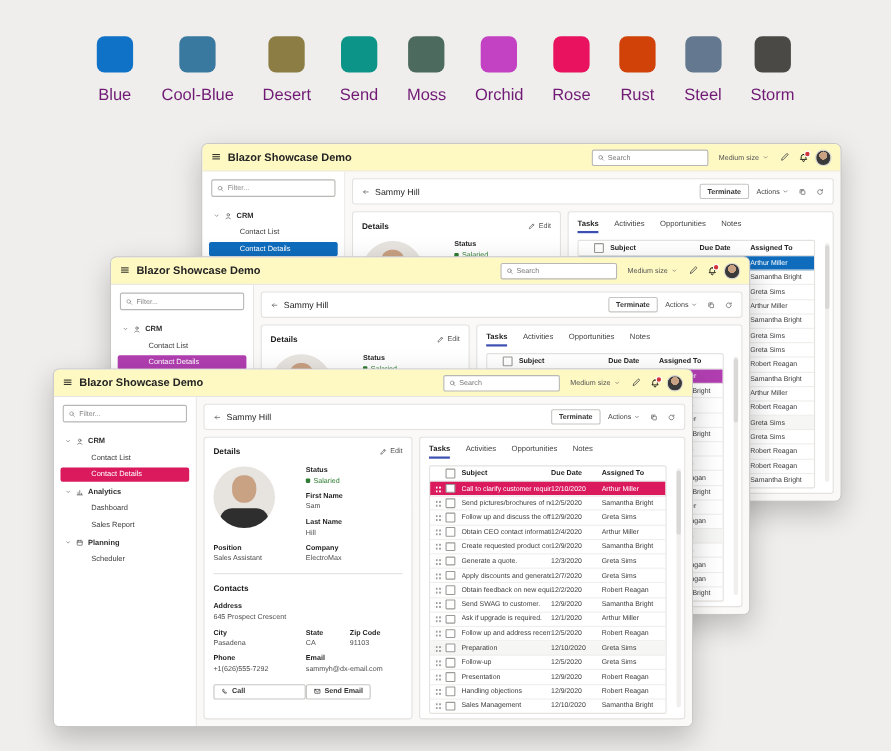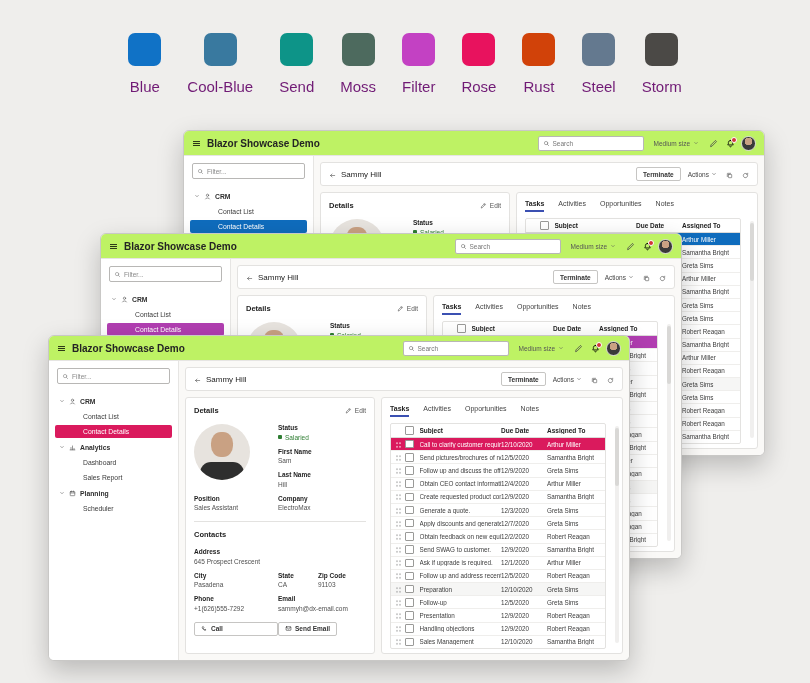--- a/index.html
+++ b/index.html
@@ -9,21 +9,21 @@
   .sw-box{width:33px;height:33px;border-radius:7px}
   .sw-label{margin-top:12px;font-size:15px;color:#701a75}
 
   .win{position:absolute;width:580px;height:324px;background:#fff;border:1px solid #c9c8c6;border-radius:6px;box-shadow:0 10px 26px rgba(0,0,0,.22);overflow:hidden}
   .ic{display:inline-flex;width:9px;height:9px;flex:none}
   .ic svg{width:100%;height:100%;display:block}
   .ic.small{width:7px;height:7px}
   .ic.chev2{width:6px;height:6px}
   .sp{flex:1}
 
-  .wtop{height:24px;display:flex;align-items:center;gap:6px;padding:0 8px;border-bottom:1px solid #e6e5e3;background:#bef264}
+  .wtop{height:24px;display:flex;align-items:center;gap:6px;padding:0 8px;border-bottom:1px solid #e6e5e3;background:#fef9c3}
   .wtitle{font-size:10px;font-weight:bold;color:#242424;white-space:nowrap}
   .search{width:96px;height:13px;border:1px solid #b8b7b5;border-radius:2px;display:flex;align-items:center;gap:3px;padding:0 4px;color:#777;font-size:6.5px;background:#fff}
   .sizesel{display:flex;align-items:center;gap:3px;font-size:6.5px;color:#555;margin-left:4px;white-space:nowrap}
   .tbic{color:#4a4a4a;margin-left:4px}
   .bell{position:relative;display:inline-flex;margin-left:2px}
   .bell .dot{position:absolute;top:-2px;right:-2px;width:4.5px;height:4.5px;background:#d13438;border-radius:50%;border:1px solid #fff}
   .uav{width:13px;height:13px;border-radius:50%;border:1px solid #d6d5d3;background:radial-gradient(circle at 50% 34%,#c9a183 0 34%,#3a3a3a 35% 100%);flex:none}
 
   .wbody{display:flex;height:299px}
   .sbar{width:129px;flex:none;border-right:1px solid #e6e5e3;padding-top:7px;background:#fff}
@@ -87,30 +87,34 @@
 <div class="palette">
   <div class="sw">
     <span class="sw-box" style="background:#1072c6"></span>
     <span class="sw-label">Blue</span>
   </div>
   <div class="sw">
     <span class="sw-box" style="background:#39799f"></span>
     <span class="sw-label">Cool-Blue</span>
   </div>
   <div class="sw">
+    <span class="sw-box" style="background:#8b7d44"></span>
+    <span class="sw-label">Desert</span>
+  </div>
+  <div class="sw">
     <span class="sw-box" style="background:#0d9488"></span>
     <span class="sw-label">Send</span>
   </div>
   <div class="sw">
     <span class="sw-box" style="background:#4d6a5e"></span>
     <span class="sw-label">Moss</span>
   </div>
   <div class="sw">
     <span class="sw-box" style="background:#c341c3"></span>
-    <span class="sw-label">Filter</span>
+    <span class="sw-label">Orchid</span>
   </div>
   <div class="sw">
     <span class="sw-box" style="background:#e8125e"></span>
     <span class="sw-label">Rose</span>
   </div>
   <div class="sw">
     <span class="sw-box" style="background:#d14209"></span>
     <span class="sw-label">Rust</span>
   </div>
   <div class="sw">

